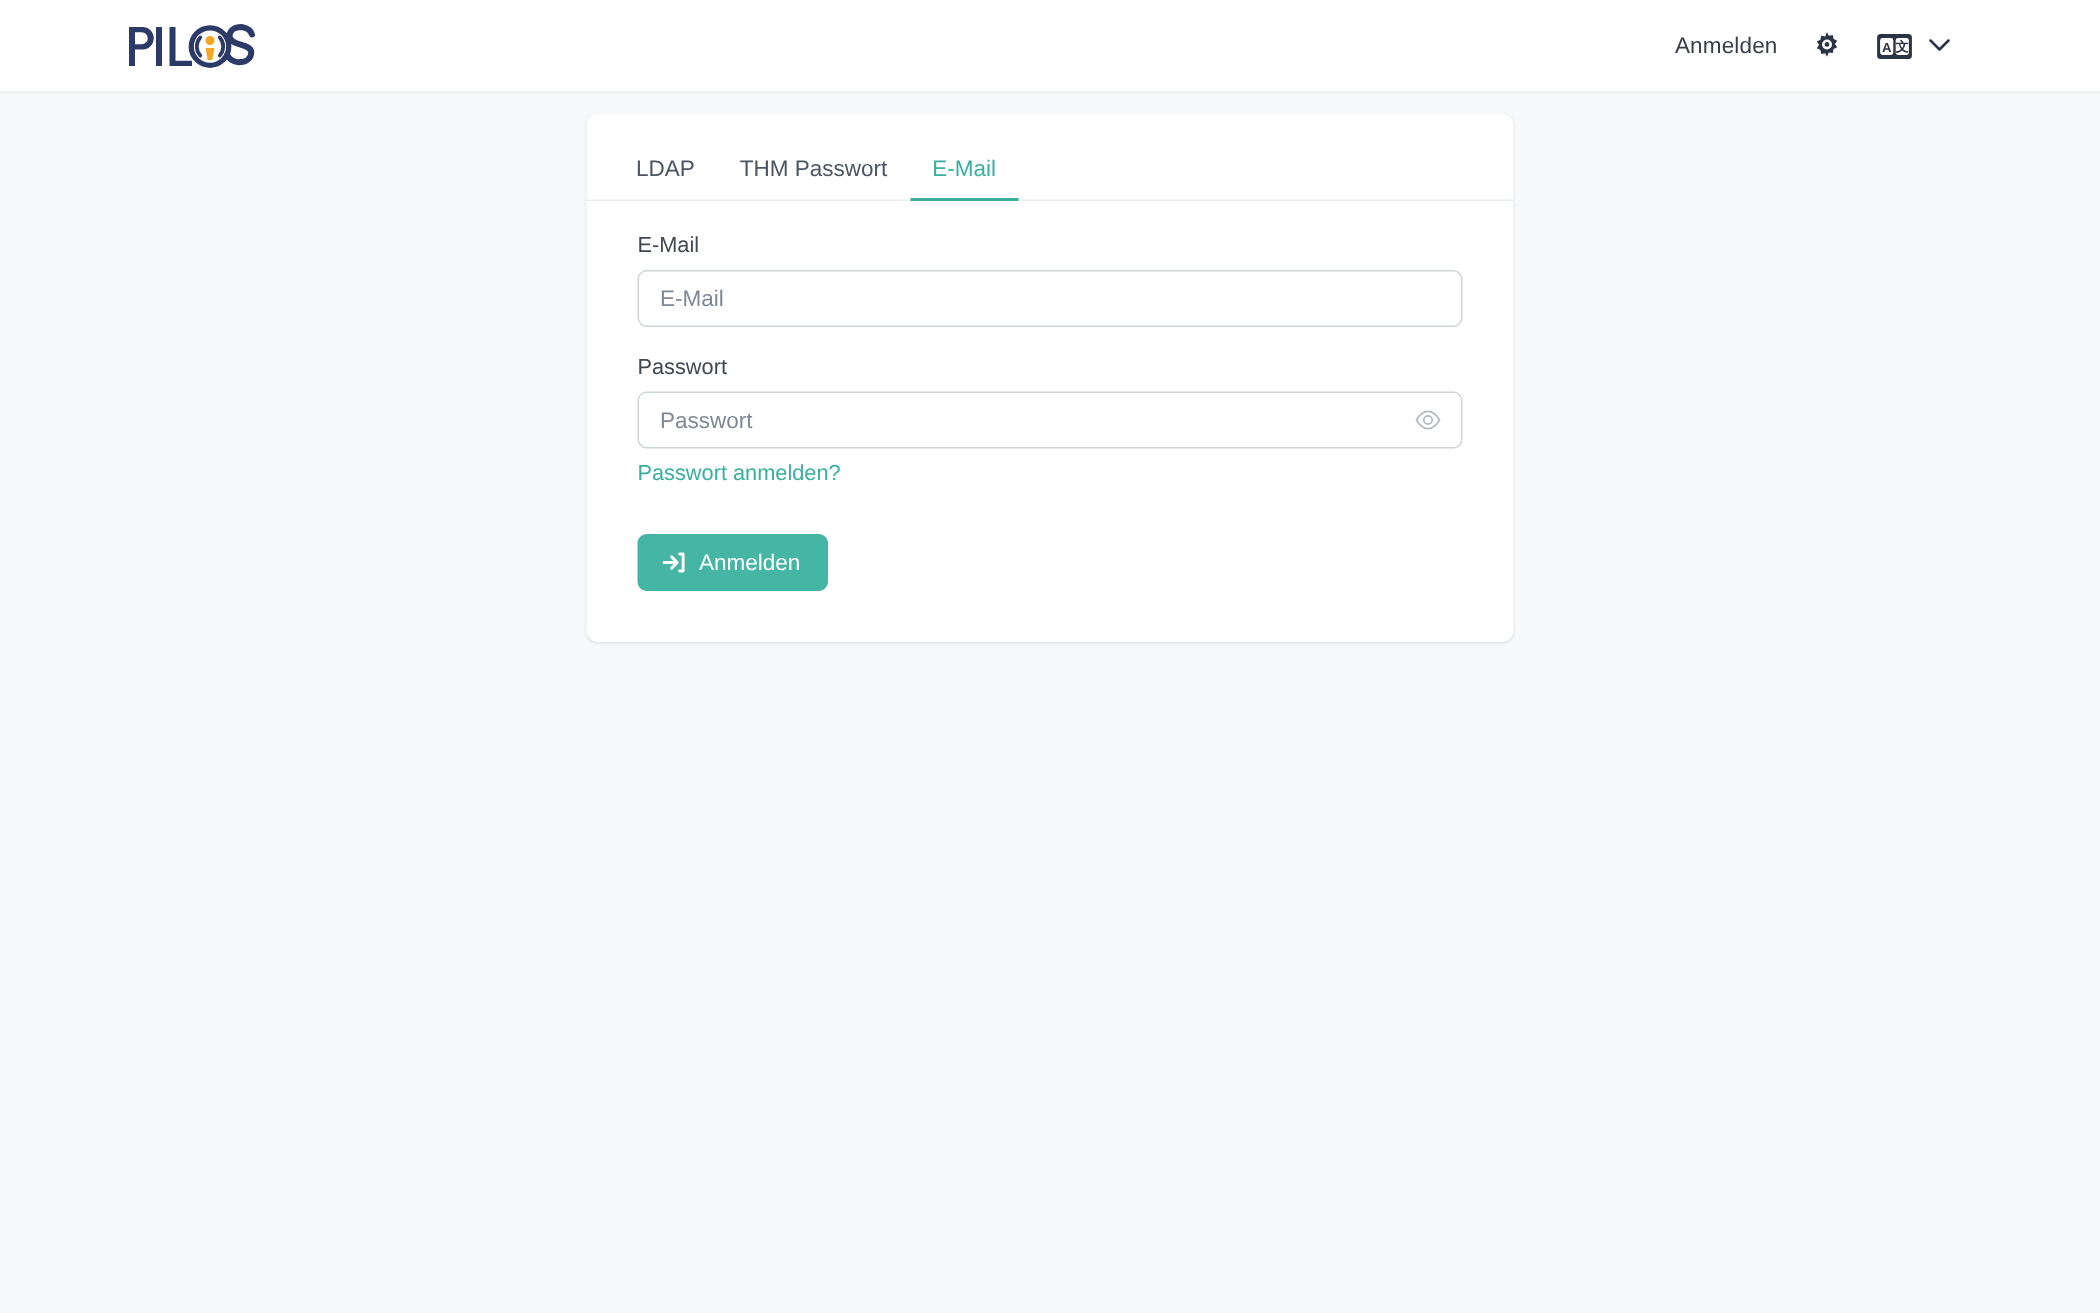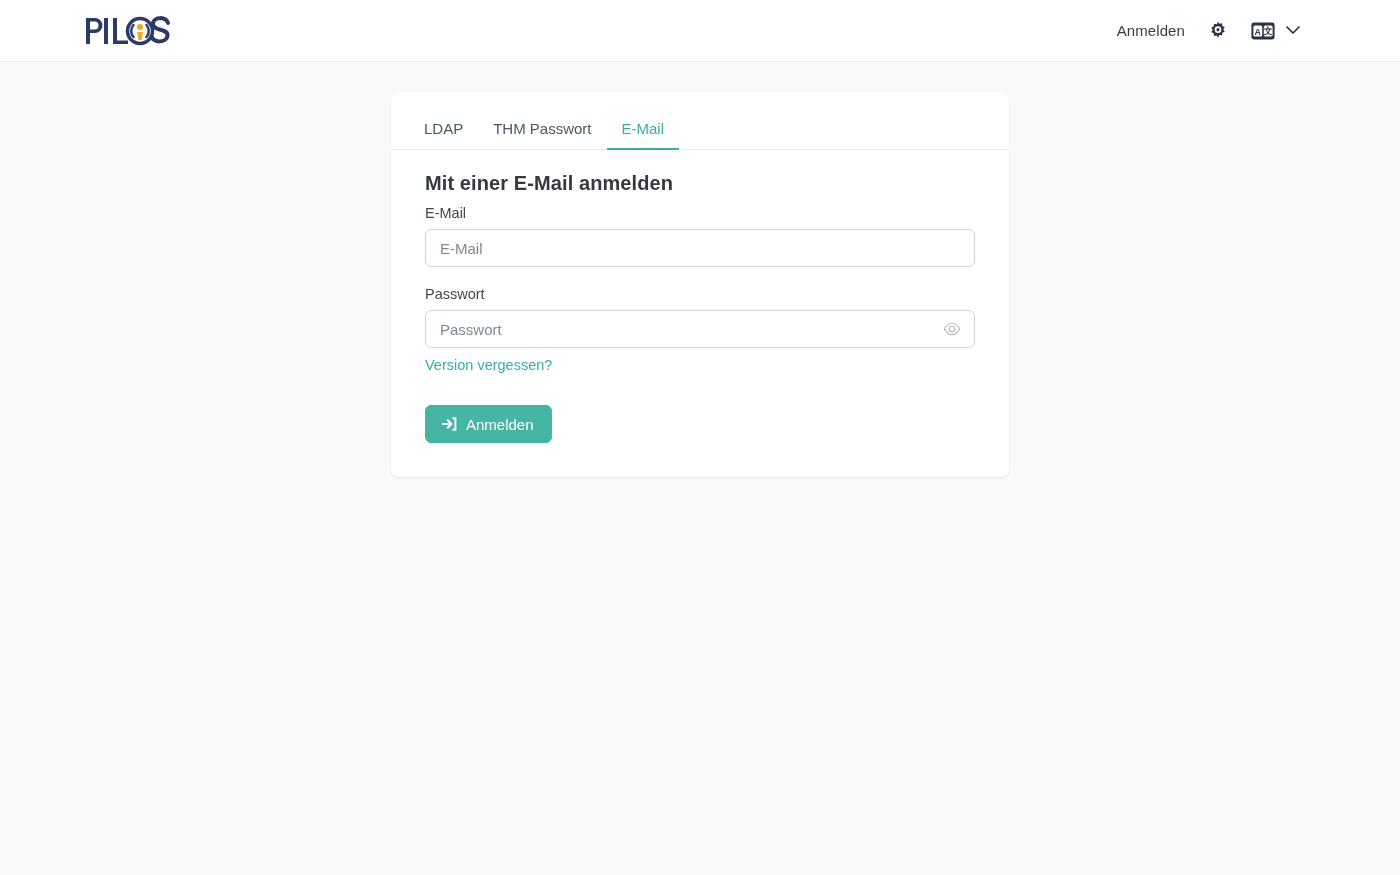--- a/index.html
+++ b/index.html
@@ -73,21 +73,21 @@
 
   
   .main {
     flex: 1 1 auto;
     position: relative;
   }
 
   .card {
     position: absolute;
     left: 391px;
-    top: 30px;
+    top: 14px;
     width: 618px;
     background: #ffffff;
     border-radius: 8px;
     box-shadow: 0 1px 3px rgba(0,0,0,.05), 0 1px 2px rgba(0,0,0,.04);
     padding: 0 0 34px 0;
   }
 
   
   .tabs {
     display: flex;
@@ -267,21 +267,20 @@
     <div class="card">
 
       <div class="tabs">
         <button class="tab">LDAP</button>
         <button class="tab">THM Passwort</button>
         <button class="tab active">E-Mail</button>
       </div>
 
       <div class="card-body">
 
-        <h2 class="form-title">Mit einer E-Mail anmelden</h2>
 
         
         <div class="field">
           <label class="field-label">E-Mail</label>
           <span class="input-wrap">
             <input class="input" type="email" placeholder="E-Mail" style="">
           </span>
         </div>
 
         <div class="spacer-md"></div>
@@ -291,21 +290,21 @@
           <label class="field-label">Passwort</label>
           <span class="input-wrap">
             <input class="input has-toggle" type="text" placeholder="Passwort" style="">
             <button class="toggle-visibility" aria-label="Passwort anzeigen">
               <svg width="18" height="18" viewBox="0 0 20 20">
                 <path d="M1.5 10 C4 5.5 7 3.6 10 3.6 C13 3.6 16 5.5 18.5 10 C16 14.5 13 16.4 10 16.4 C7 16.4 4 14.5 1.5 10 Z" fill="none" stroke="#b3bac3" stroke-width="1.3"></path>
                 <circle cx="10" cy="10" r="3.1" fill="none" stroke="#b3bac3" stroke-width="1.3"></circle>
               </svg>
             </button>
           </span>
-          <a class="link-forgot" href="#">Version vergessen?</a>
+          <a class="link-forgot" href="#">Passwort anmelden?</a>
         </div>
 
         
         <button class="btn-submit">
           <svg width="16" height="16" viewBox="0 0 18 18">
             <path d="M2 9 h9" stroke="#ffffff" stroke-width="2.2" stroke-linecap="round"></path>
             <path d="M7.6 4.8 L11.8 9 L7.6 13.2" fill="none" stroke="#ffffff" stroke-width="2.2" stroke-linecap="round" stroke-linejoin="round"></path>
             <path d="M13.6 2.6 h2.6 v12.8 h-2.6" fill="none" stroke="#ffffff" stroke-width="2.2" stroke-linecap="round" stroke-linejoin="round"></path>
           </svg>
           <span>Anmelden</span>

